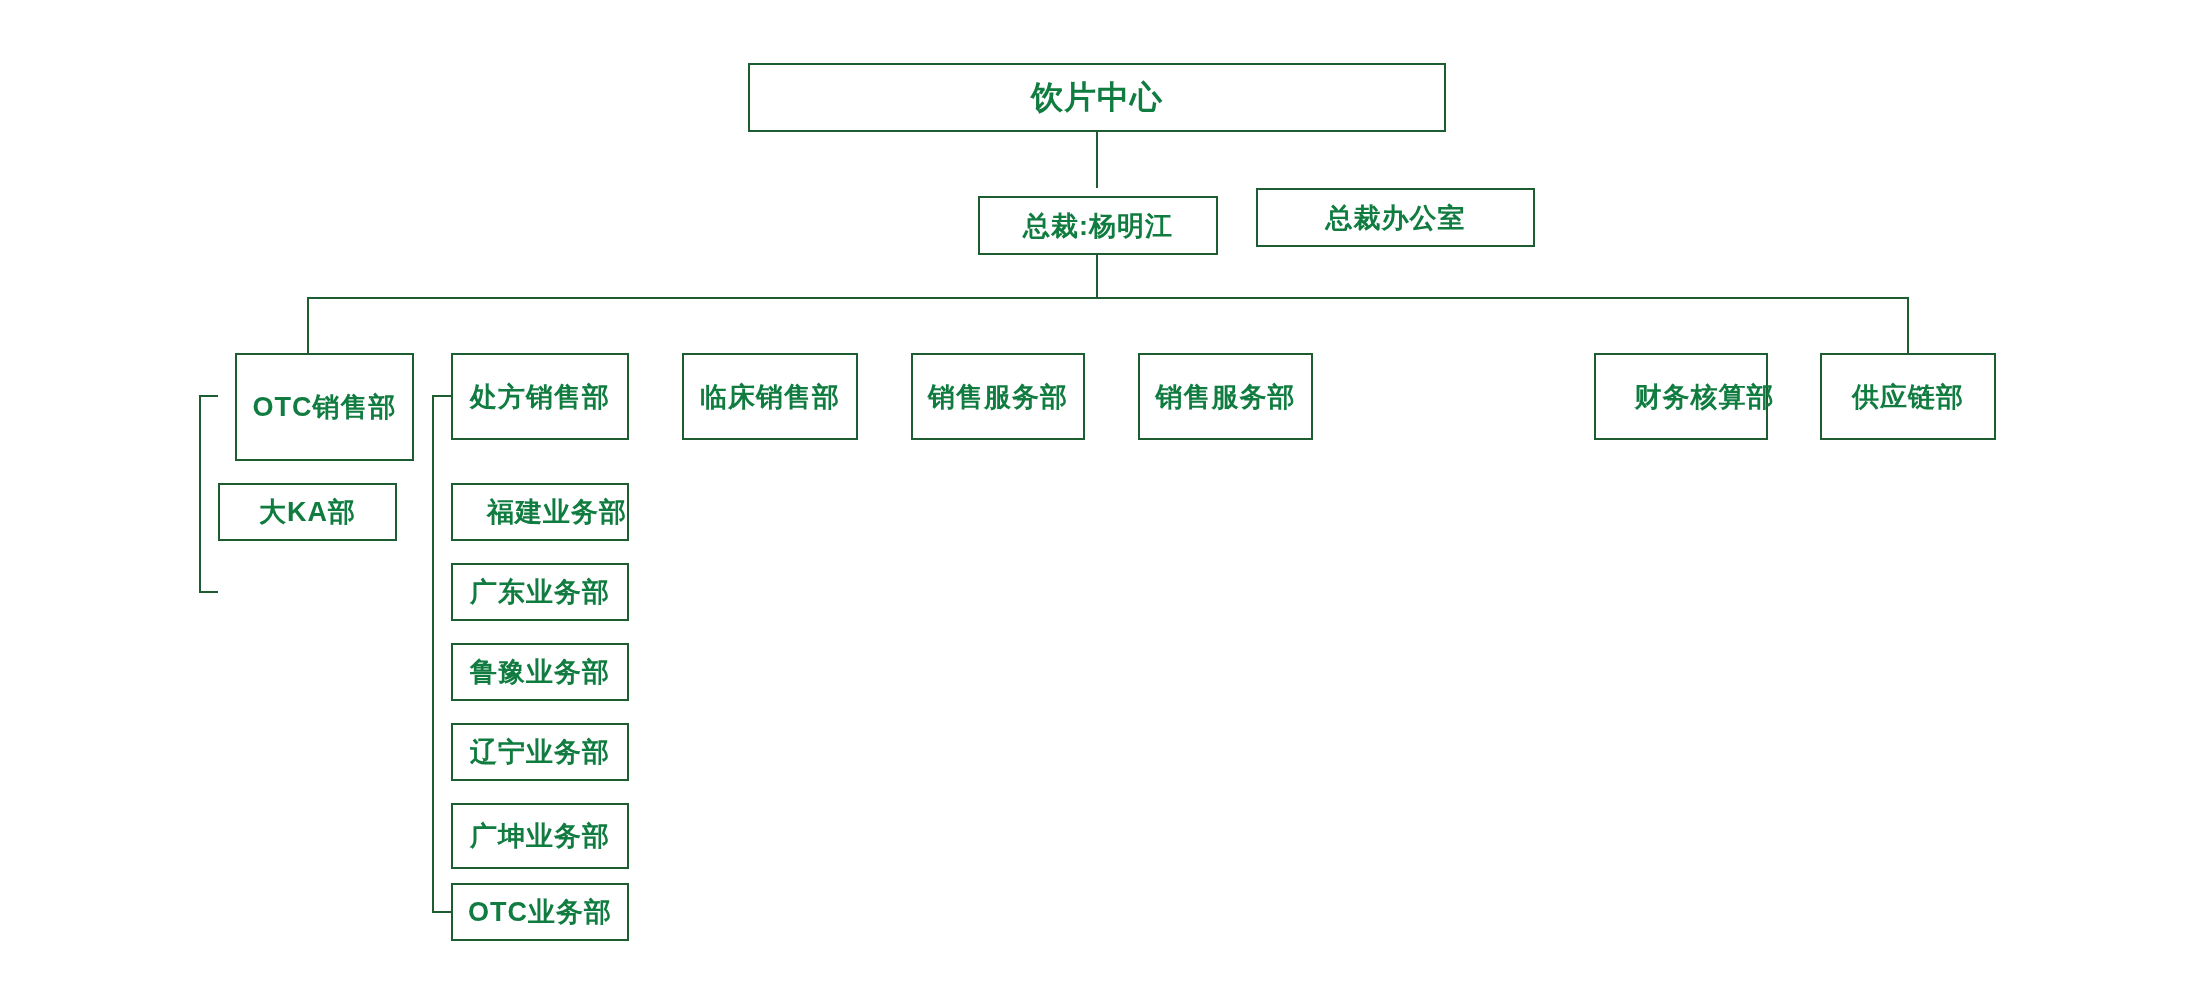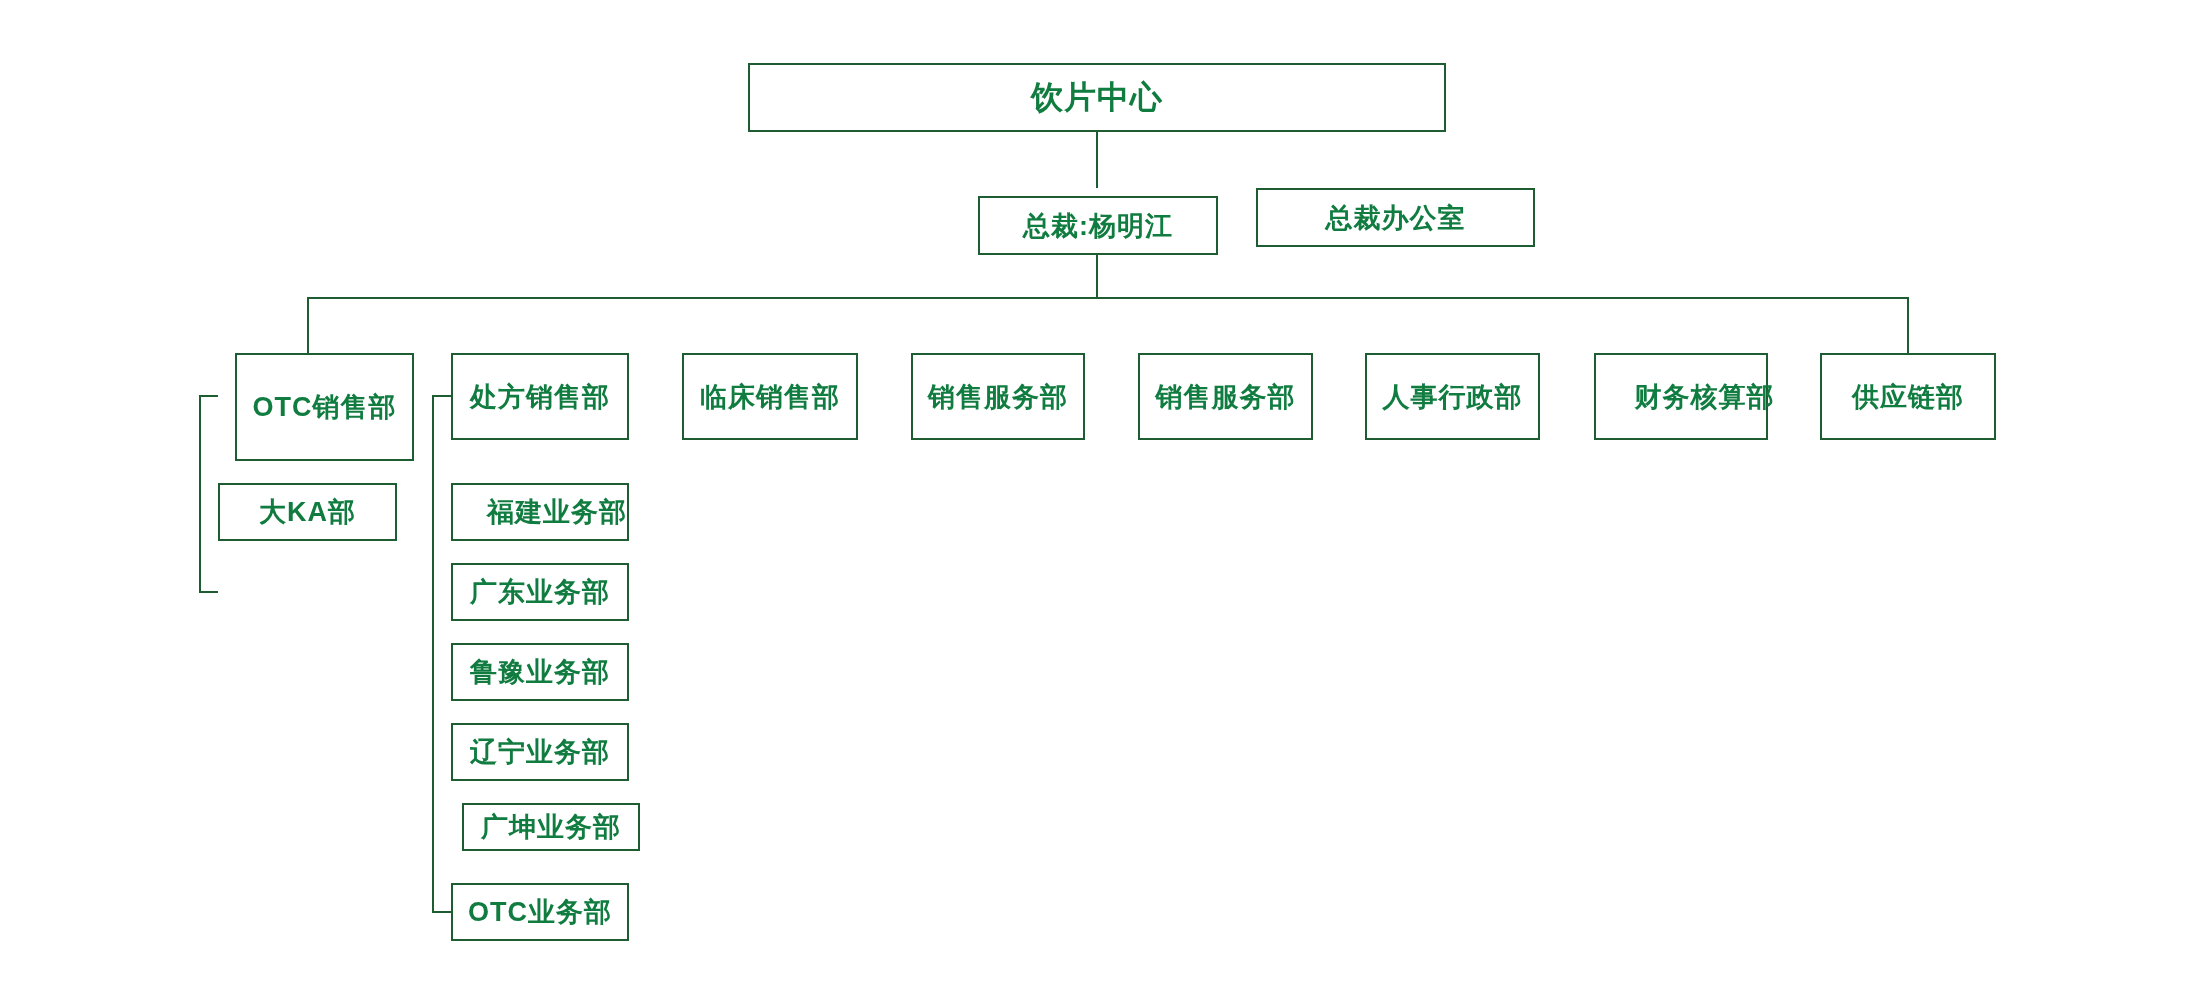--- a/index.html
+++ b/index.html
@@ -57,26 +57,25 @@
   <div class="node root" style="left:748px;top:63px;width:698px;height:69px;">饮片中心</div>
 
   <div class="node" style="left:978px;top:188px;width:240px;height:59px;margin-top:8px;">总裁:杨明江</div>
   <div class="node" style="left:1256px;top:188px;width:279px;height:59px;font-family:Liberation Mono, monospace;">总裁办公室</div>
 
   <div class="node" style="left:218px;top:353px;width:179px;height:108px;margin-left:17px;">OTC销售部</div>
   <div class="node" style="left:451px;top:353px;width:178px;height:87px;">处方销售部</div>
   <div class="node" style="left:682px;top:353px;width:176px;height:87px;">临床销售部</div>
   <div class="node" style="left:911px;top:353px;width:174px;height:87px;">销售服务部</div>
   <div class="node" style="left:1138px;top:353px;width:175px;height:87px;">销售服务部</div>
-  <div class="node" style="left:1365px;top:353px;width:175px;height:87px;">人事行政部</div>
   <div class="node" style="left:1594px;top:353px;width:174px;height:87px;padding-left:47px;">财务核算部</div>
   <div class="node" style="left:1820px;top:353px;width:176px;height:87px;">供应链部</div>
 
   <div class="node" style="left:218px;top:483px;width:179px;height:58px;">大KA部</div>
 
   <div class="node" style="left:451px;top:483px;width:178px;height:58px;padding-left:34px;">福建业务部</div>
   <div class="node" style="left:451px;top:563px;width:178px;height:58px;">广东业务部</div>
   <div class="node" style="left:451px;top:643px;width:178px;height:58px;">鲁豫业务部</div>
   <div class="node" style="left:451px;top:723px;width:178px;height:58px;">辽宁业务部</div>
-  <div class="node" style="left:462px;top:803px;width:178px;height:48px;">广坤业务部</div>
+  <div class="node" style="left:451px;top:803px;width:178px;height:66px;">广坤业务部</div>
   <div class="node" style="left:451px;top:883px;width:178px;height:58px;">OTC业务部</div>
 
 </div>
 
 </body></html>

